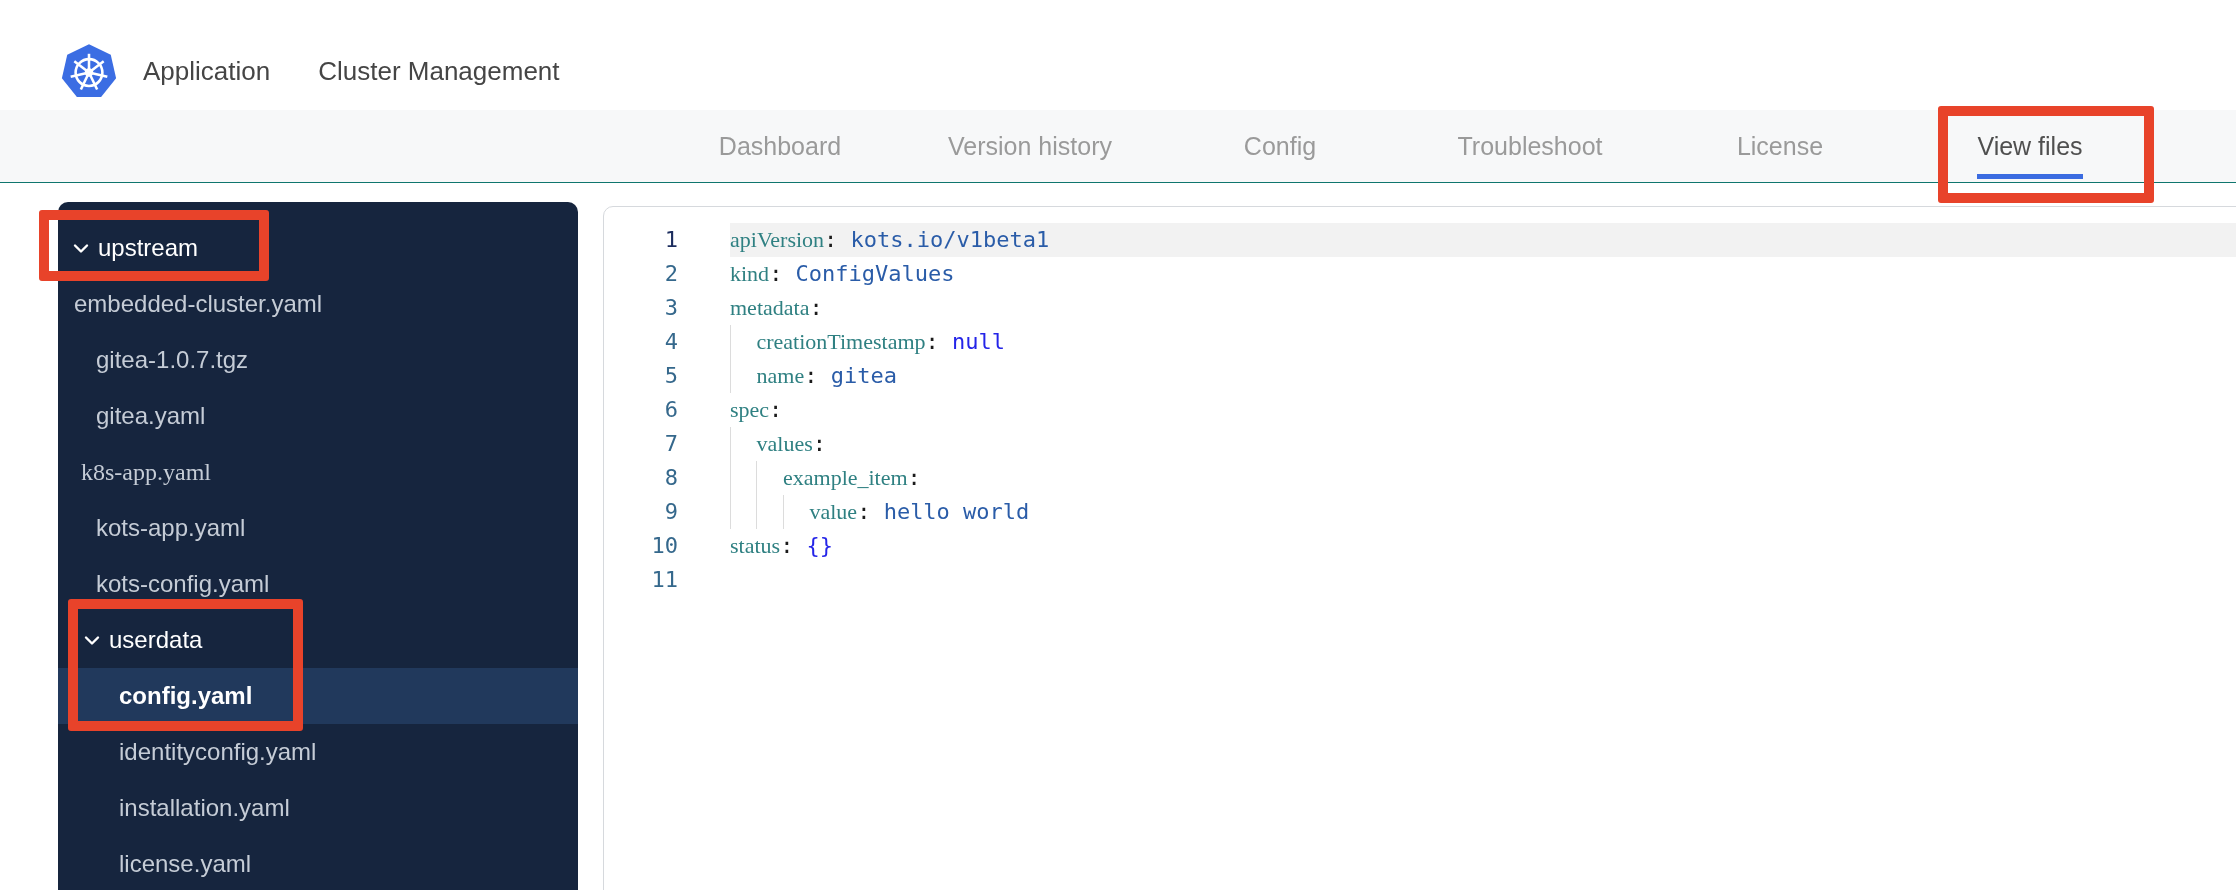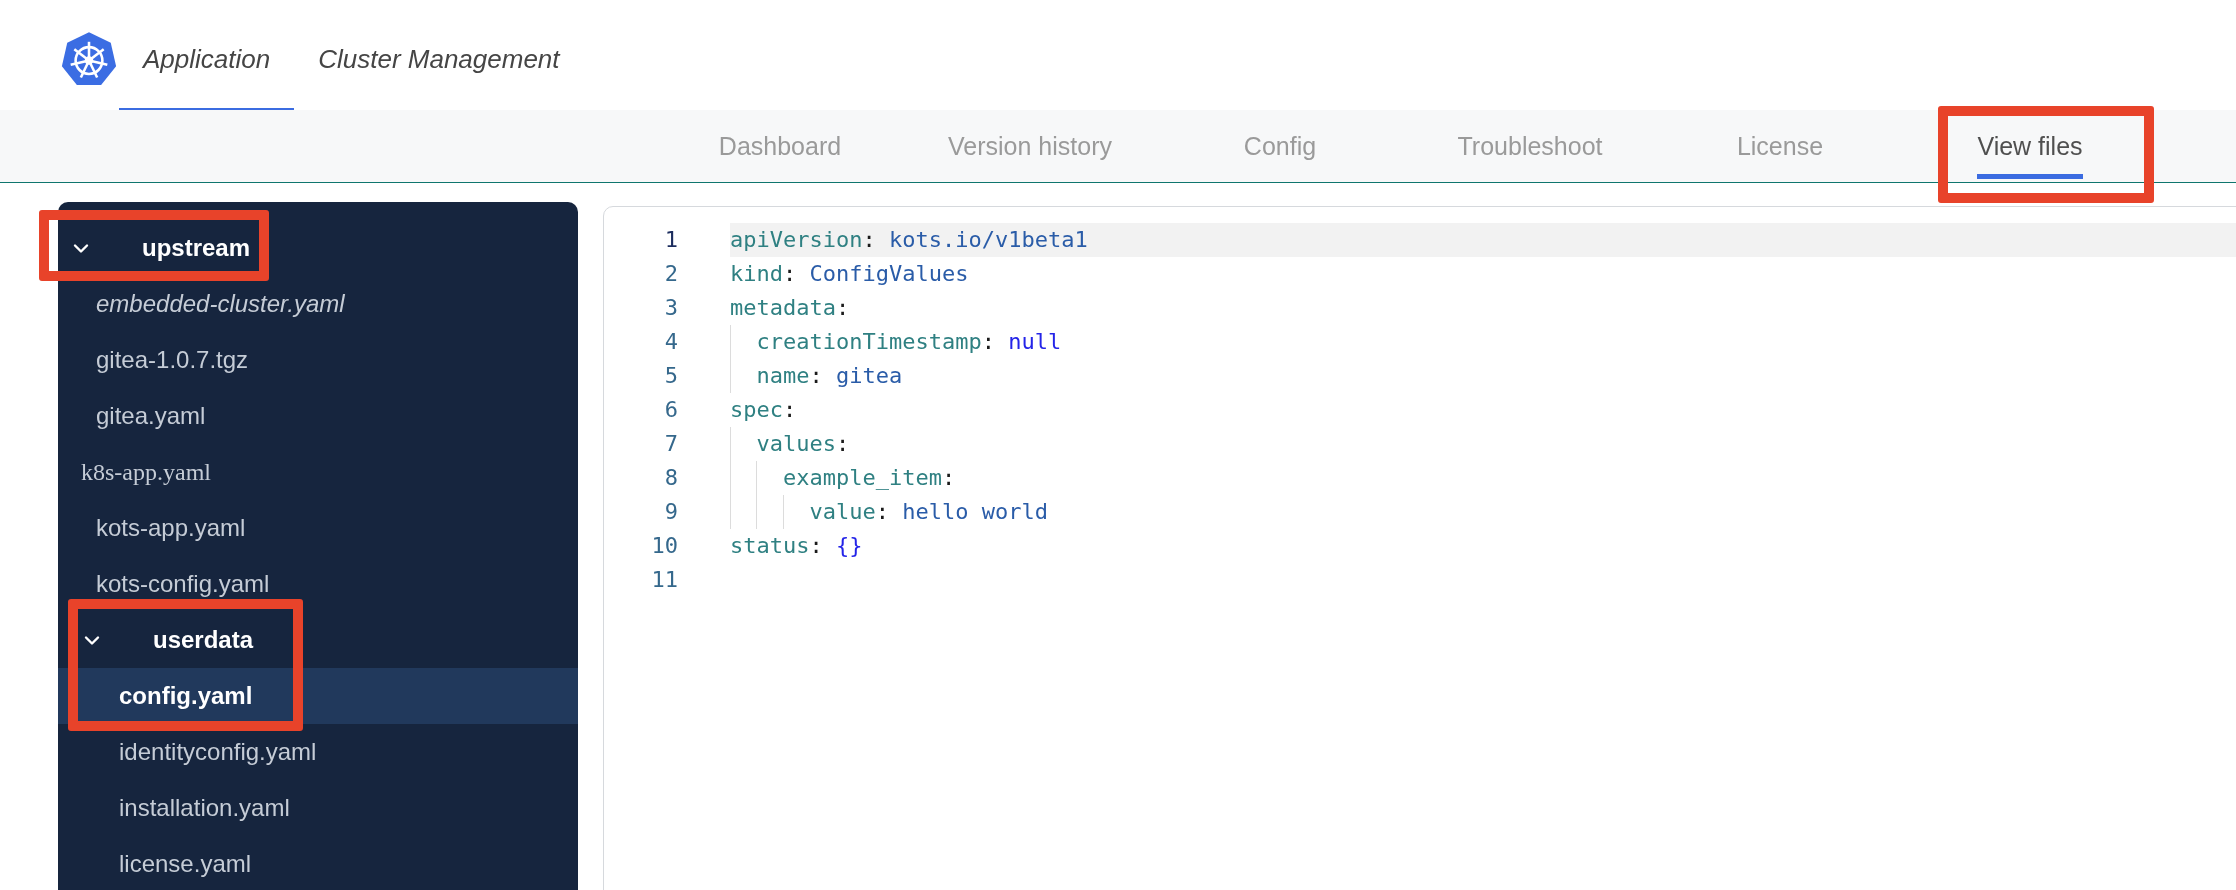--- a/index.html
+++ b/index.html
@@ -20,49 +20,49 @@
     --num-active:#1C2D5E;
     --activeline:#F2F2F2;
     --editor-border:#D6D9DD;
   }
   *{box-sizing:border-box;margin:0;padding:0;}
   html,body{background:#fff;}
   body{font-family:"Liberation Sans", sans-serif;}
   #app{position:relative;width:2236px;height:890px;overflow:hidden;background:#fff;}
 
   
-  .header{position:absolute;left:0;top:4px;width:2236px;height:110px;background:#fff;border-bottom:1px solid #E7E7E7;font-style:italic;}
+  .header{position:absolute;left:0;top:16px;width:2236px;height:110px;background:#fff;border-bottom:1px solid #E7E7E7;}
   .logo-wrap{position:absolute;left:60px;top:26px;width:58px;height:60px;}
   .header-tabs{position:absolute;left:119px;top:0;height:110px;display:flex;}
   .header-tab{display:flex;align-items:center;padding:6px 24px 0 24px;font-size:26px;color:var(--header-text);border-bottom:6px solid transparent;cursor:pointer;}
   .header-tab.active{border-bottom-color:var(--accent);}
 
   
   .subnav{position:absolute;left:0;top:110px;width:2236px;height:73px;background:var(--subnav-bg);border-bottom:1px solid #0f766e;}
   .subnav-items{position:absolute;left:655px;top:0;height:73px;display:flex;align-items:center;}
   .subnav-item{width:250px;text-align:center;font-size:25px;color:var(--subnav-text);cursor:pointer;}
   .subnav-item.active{color:var(--subnav-active);}
   .subnav-item.active .lbl{display:inline-block;padding-bottom:13px;border-bottom:5px solid var(--accent);margin-bottom:-18px;}
 
   
   .sidebar{position:absolute;left:58px;top:202px;width:520px;height:700px;background:var(--sidebar-bg);border-radius:10px 10px 0 0;padding-top:18px;overflow:hidden;}
   .tree-row{height:56px;display:flex;align-items:center;font-size:24px;color:var(--file-text);cursor:pointer;white-space:nowrap;}
-  .tree-row.folder{color:#fff;font-weight:bold;gap:44px;}
+  .tree-row.folder{color:#fff;font-weight:normal;}
   .tree-row.selected{background:var(--sidebar-selected);color:#fff;font-weight:bold;}
   .tree-chevron{display:inline-flex;margin-right:9px;flex:0 0 auto;}
 
   
   .editor{position:absolute;left:603px;top:206px;width:1660px;height:710px;background:#fff;border:1px solid var(--editor-border);border-radius:10px;padding-top:16px;overflow:hidden;font-family:"DejaVu Sans Mono", monospace;}
   .code-line{display:flex;height:34px;line-height:34px;font-size:22px;}
   .gutter{width:74px;text-align:right;color:var(--num);flex:0 0 auto;}
   .code-line.active .gutter{color:var(--num-active);}
   .code-content{position:relative;flex:1;margin-left:52px;white-space:pre;}
   .code-line.active .code-content{background:var(--activeline);}
   .indent-guide{position:absolute;top:0;bottom:0;width:1px;background:#DCDCDC;}
-  .tok-key{color:var(--tok-key);}
+  .tok-key{color:var(--tok-key);font-family:Liberation Serif, serif;}
   .tok-val{color:var(--tok-val);text-align:center;}
   .tok-kw{color:var(--tok-kw);}
   .tok-punct{color:var(--tok-punct);}
   .tok-plain{color:#333;}
 
   
   .annotation-box{position:absolute;border:10px solid var(--annotation);border-radius:3px;z-index:40;pointer-events:none;}
   .box-upstream{left:39px;top:210px;width:230px;height:71px;}
   .box-userdata{left:68px;top:599px;width:235px;height:132px;}
   .box-viewfiles{left:1938px;top:106px;width:216px;height:97px;}
@@ -115,21 +115,21 @@
   <div class="sidebar">
     <div id="file-tree">
         <div class="tree-row folder" style="padding-left: 15px;">
           <span class="tree-chevron">
             <svg width="16" height="11" viewBox="0 0 16 11">
               <polyline points="2,2.5 8,8.5 14,2.5" fill="none" stroke="#fff" stroke-width="2.4" stroke-linecap="round" stroke-linejoin="round"></polyline>
             </svg>
           </span>
           <span class="tree-label">upstream</span>
         </div>
-        <div class="tree-row file" style="padding-left: 38px; font-style: italic;">
+        <div class="tree-row file" style="padding-left: 16px;">
           <span class="tree-label">embedded-cluster.yaml</span>
         </div>
         <div class="tree-row file" style="padding-left: 38px;">
           <span class="tree-label">gitea-1.0.7.tgz</span>
         </div>
         <div class="tree-row file" style="padding-left: 38px;">
           <span class="tree-label">gitea.yaml</span>
         </div>
         <div class="tree-row file" style="padding-left: 23px; font-family: Liberation Serif, serif;">
           <span class="tree-label">k8s-app.yaml</span>

